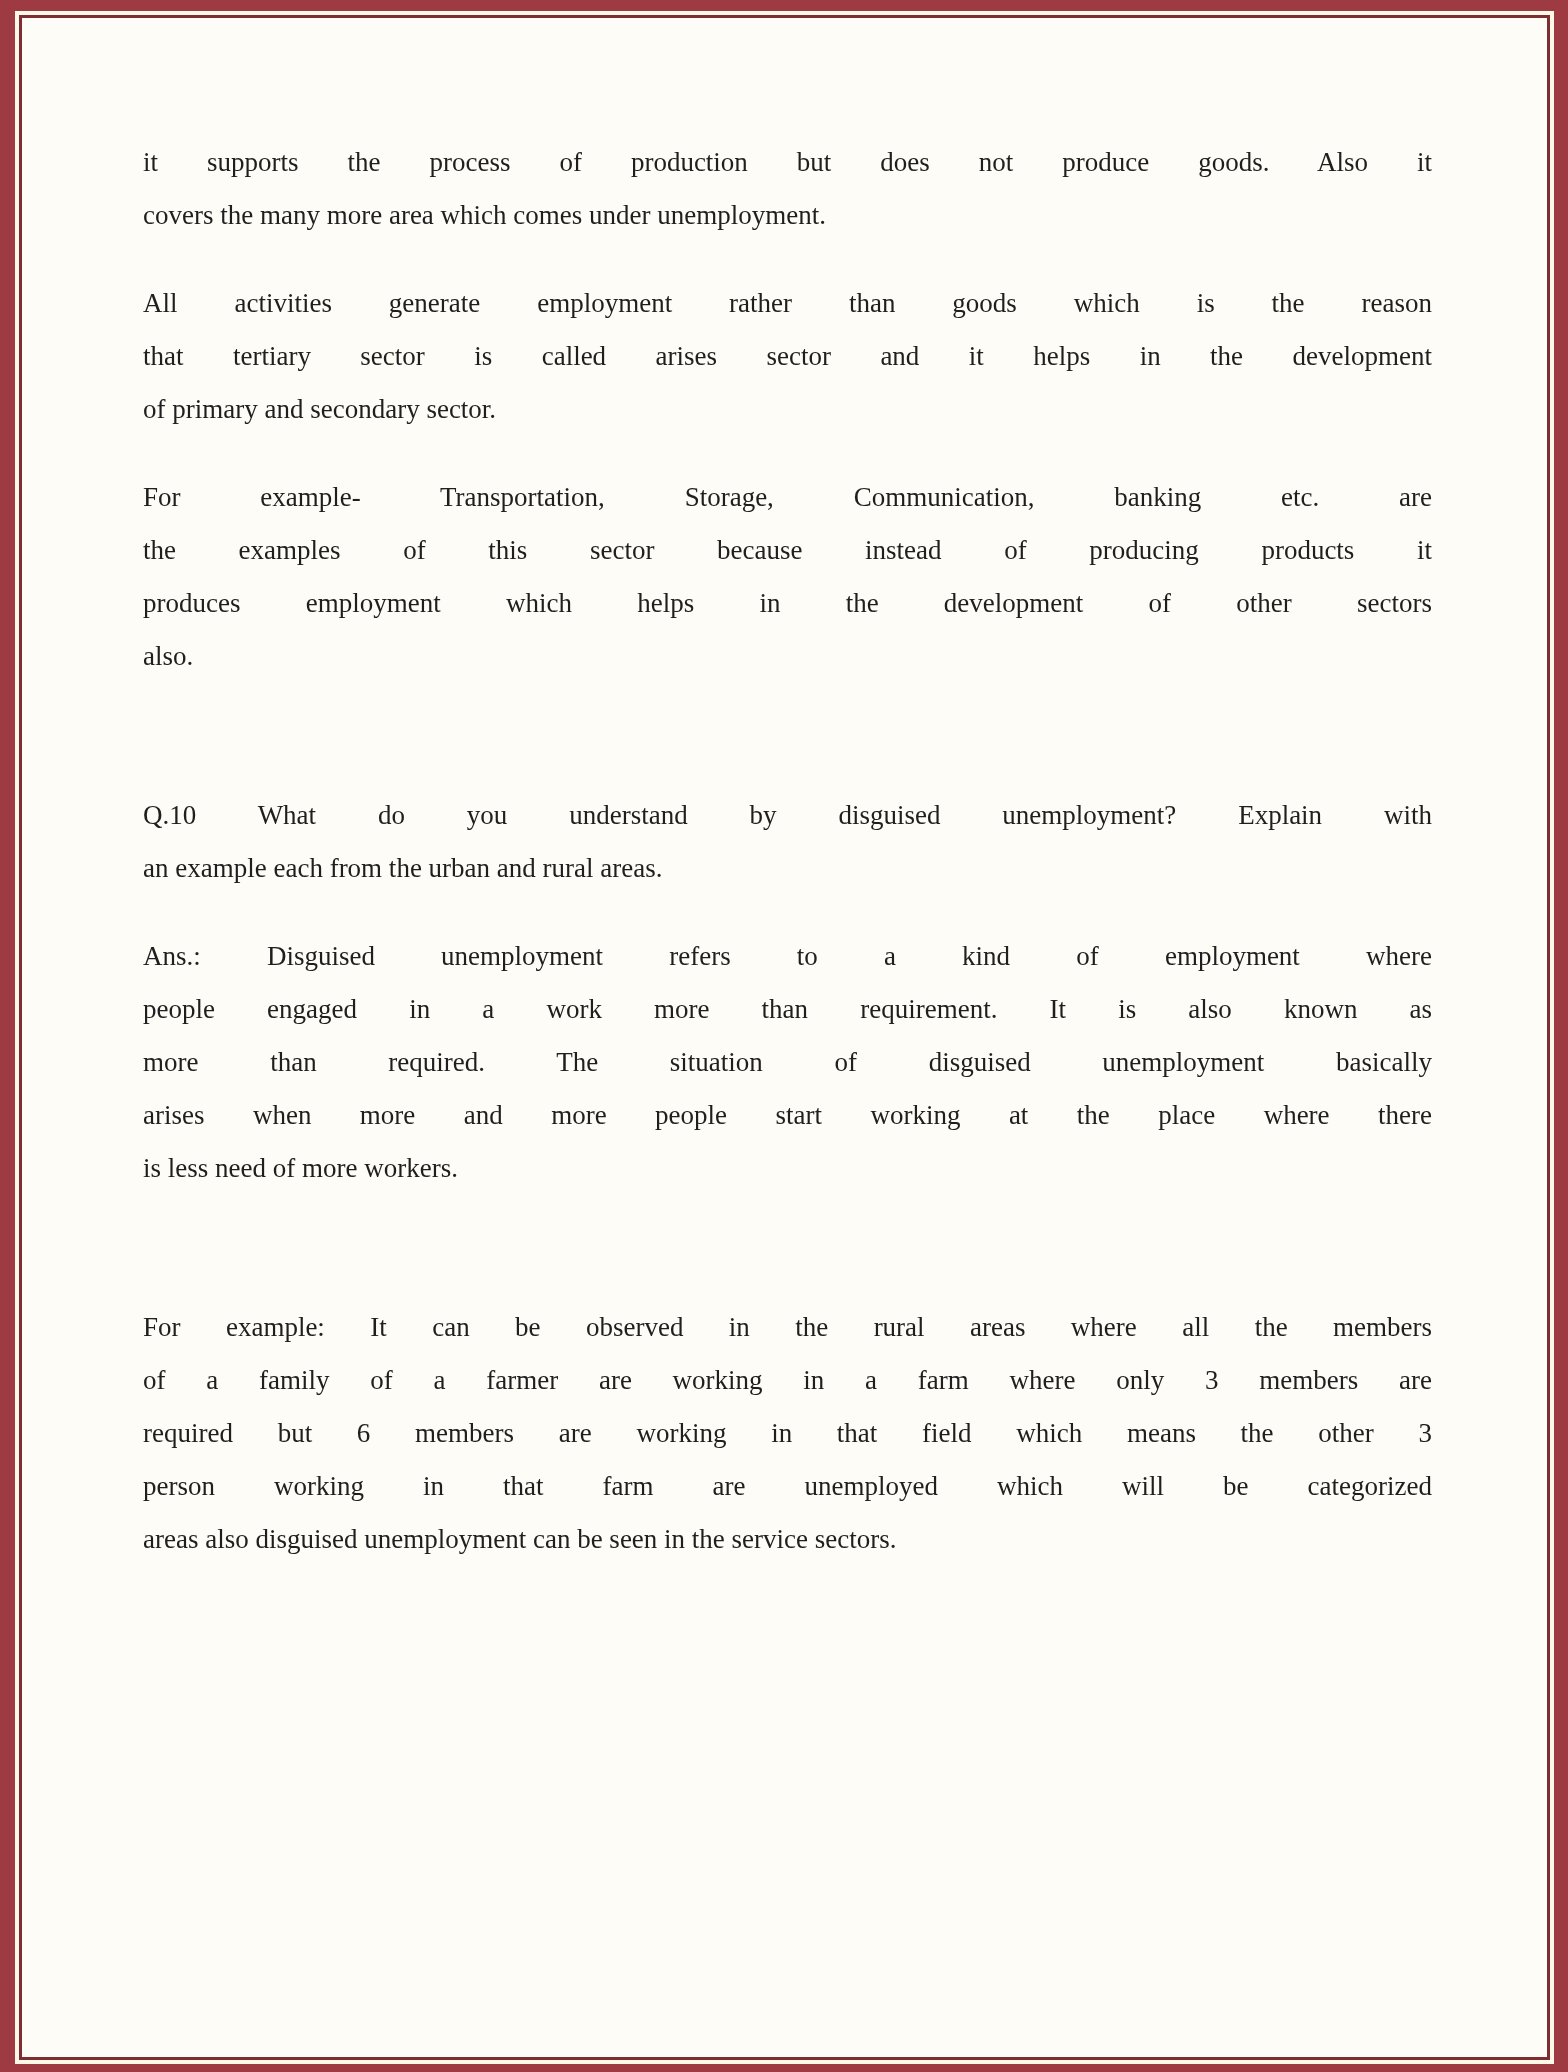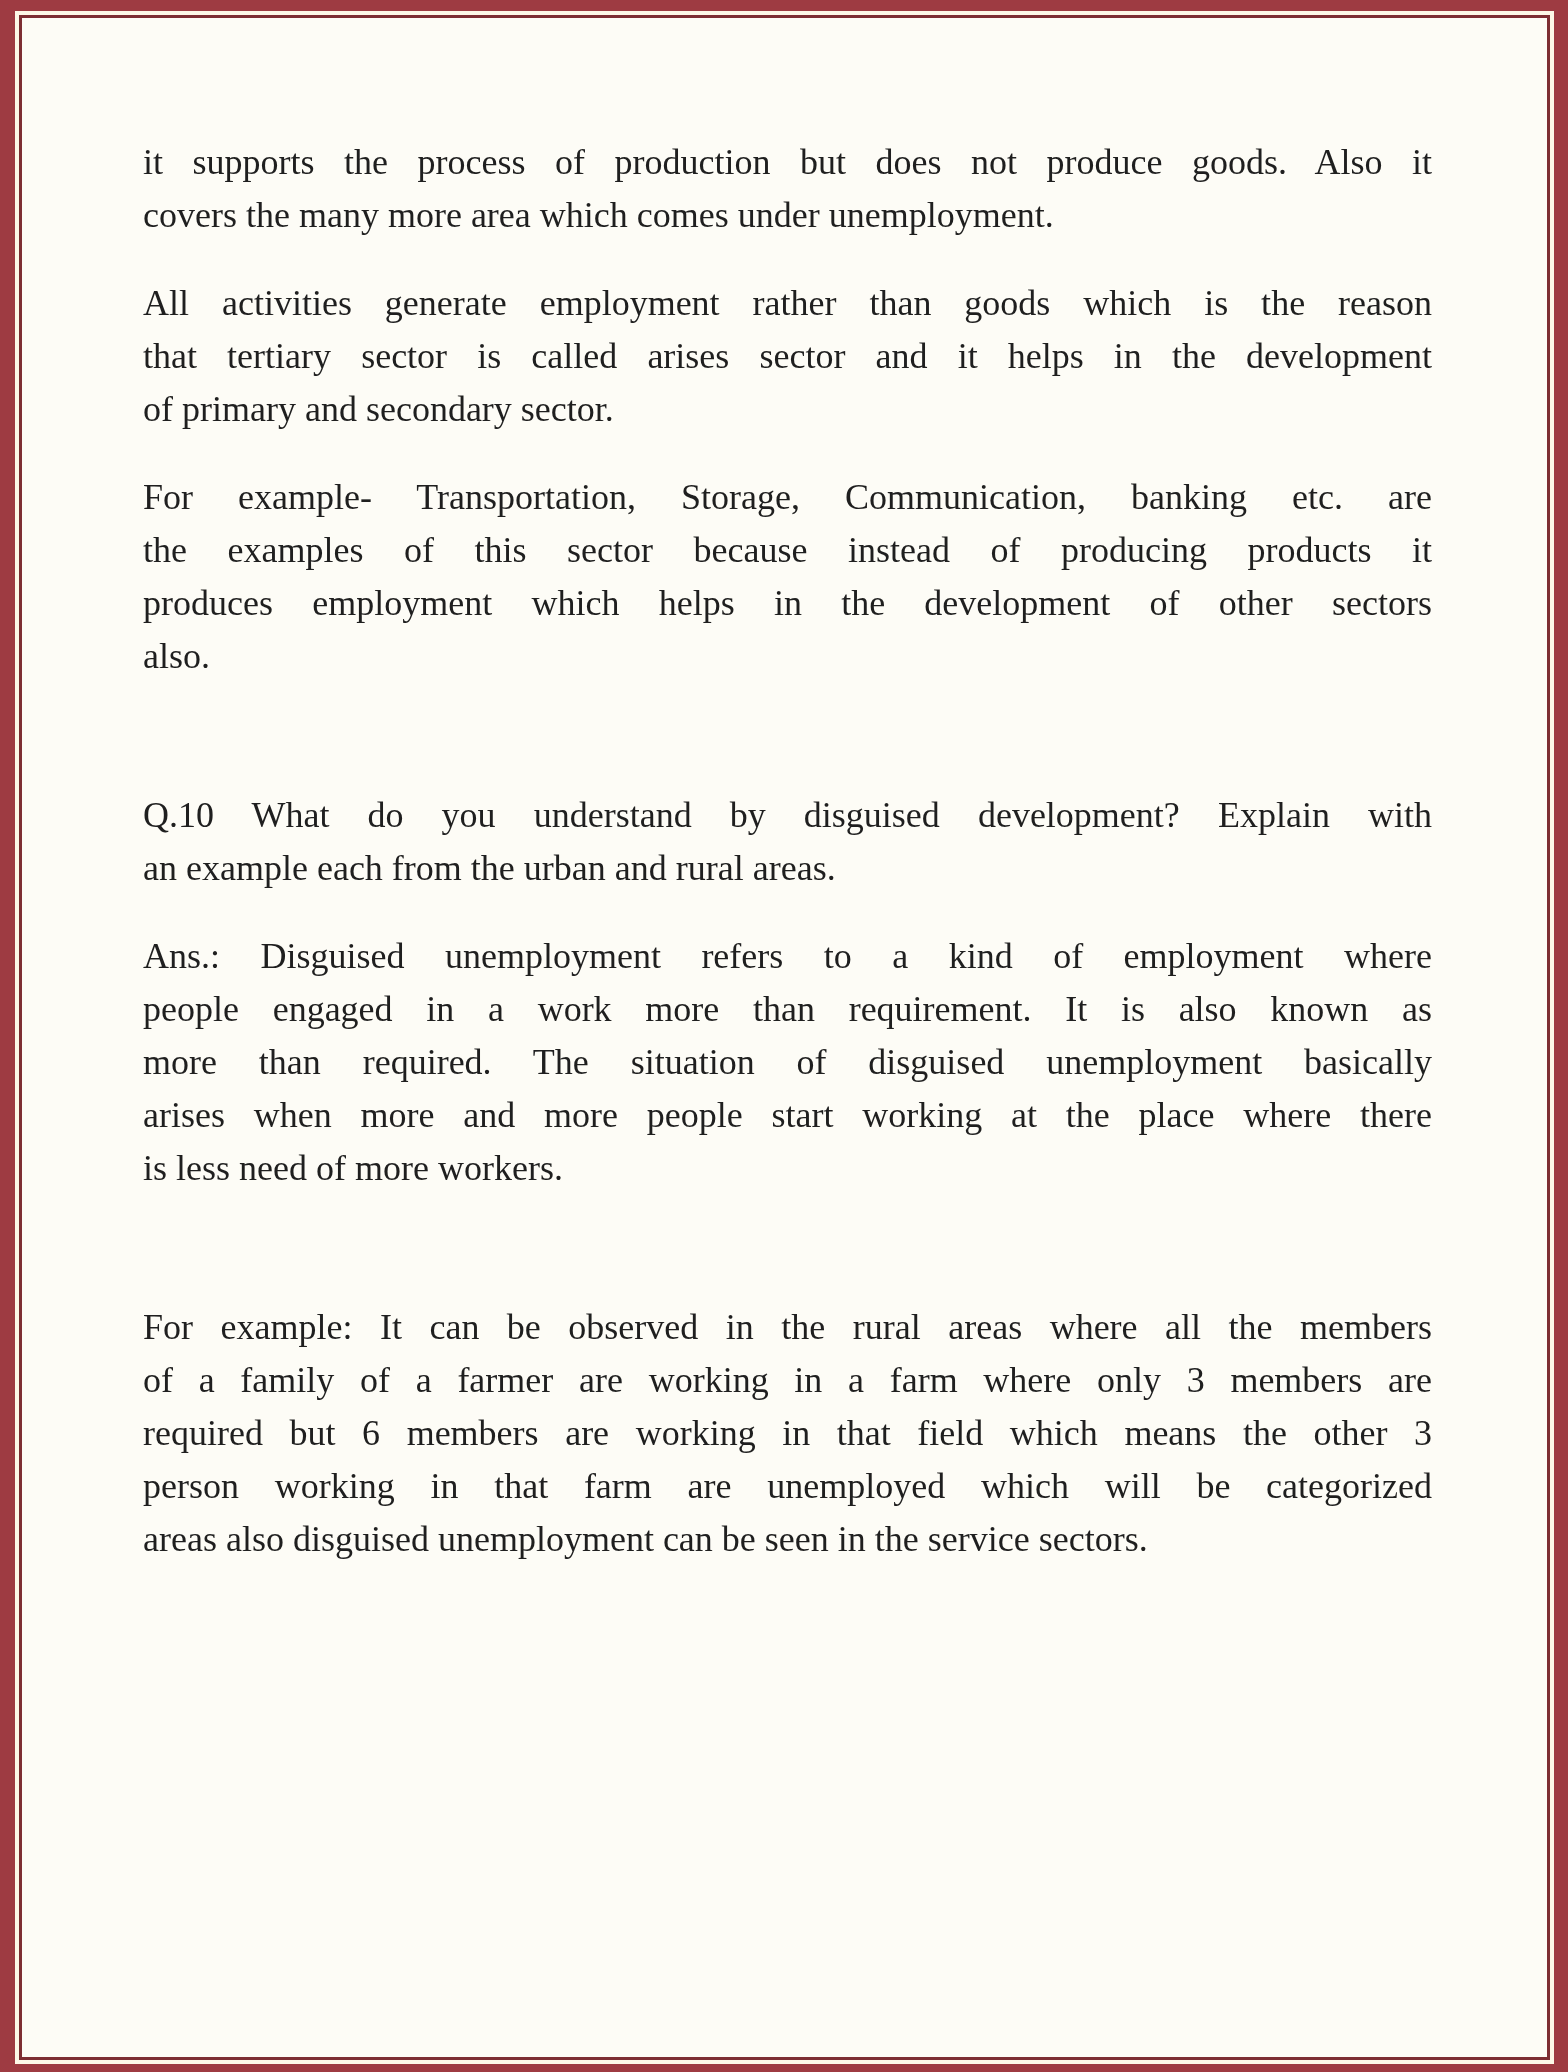--- a/index.html
+++ b/index.html
@@ -33,21 +33,21 @@
     border: 3px solid var(--frame-line, #7d2e33);
     background: var(--paper, #fdfcf6);
     overflow: hidden;
   }
   .content {
     box-sizing: border-box;
     width: 100%;
     height: 100%;
     padding: 118px 115px 12px 121px;
     font-family: "Liberation Serif", serif;
-    font-size: 36px;
+    font-size: 27px;
     line-height: 53px;
     color: var(--text, #1f1f1f);
   }
   .para {
     margin: 0;
   }
   .gap-first  { margin-top: 0; }
   .gap-normal { margin-top: 35px; }
   .gap-large  { margin-top: 106px; }
   .line {
@@ -78,21 +78,21 @@
             <div class="line">that tertiary sector is called arises sector and it helps in the development</div>
             <div class="line last">of primary and secondary sector.</div>
           </div>
           <div class="para gap-normal">
             <div class="line">For example- Transportation, Storage, Communication, banking etc. are</div>
             <div class="line">the examples of this sector because instead of producing products it</div>
             <div class="line">produces employment which helps in the development of other sectors</div>
             <div class="line last">also.</div>
           </div>
           <div class="para gap-large">
-            <div class="line">Q.10 What do you understand by disguised development? Explain with</div>
+            <div class="line">Q.10 What do you understand by disguised unemployment? Explain with</div>
             <div class="line last">an example each from the urban and rural areas.</div>
           </div>
           <div class="para gap-normal">
             <div class="line"><span class="bold">Ans.:</span> Disguised unemployment refers to a kind of employment where</div>
             <div class="line">people engaged in a work more than requirement. It is also known as</div>
             <div class="line">more than required. The situation of disguised unemployment basically</div>
             <div class="line">arises when more and more people start working at the place where there</div>
             <div class="line last">is less need of more workers.</div>
           </div>
           <div class="para gap-large">

